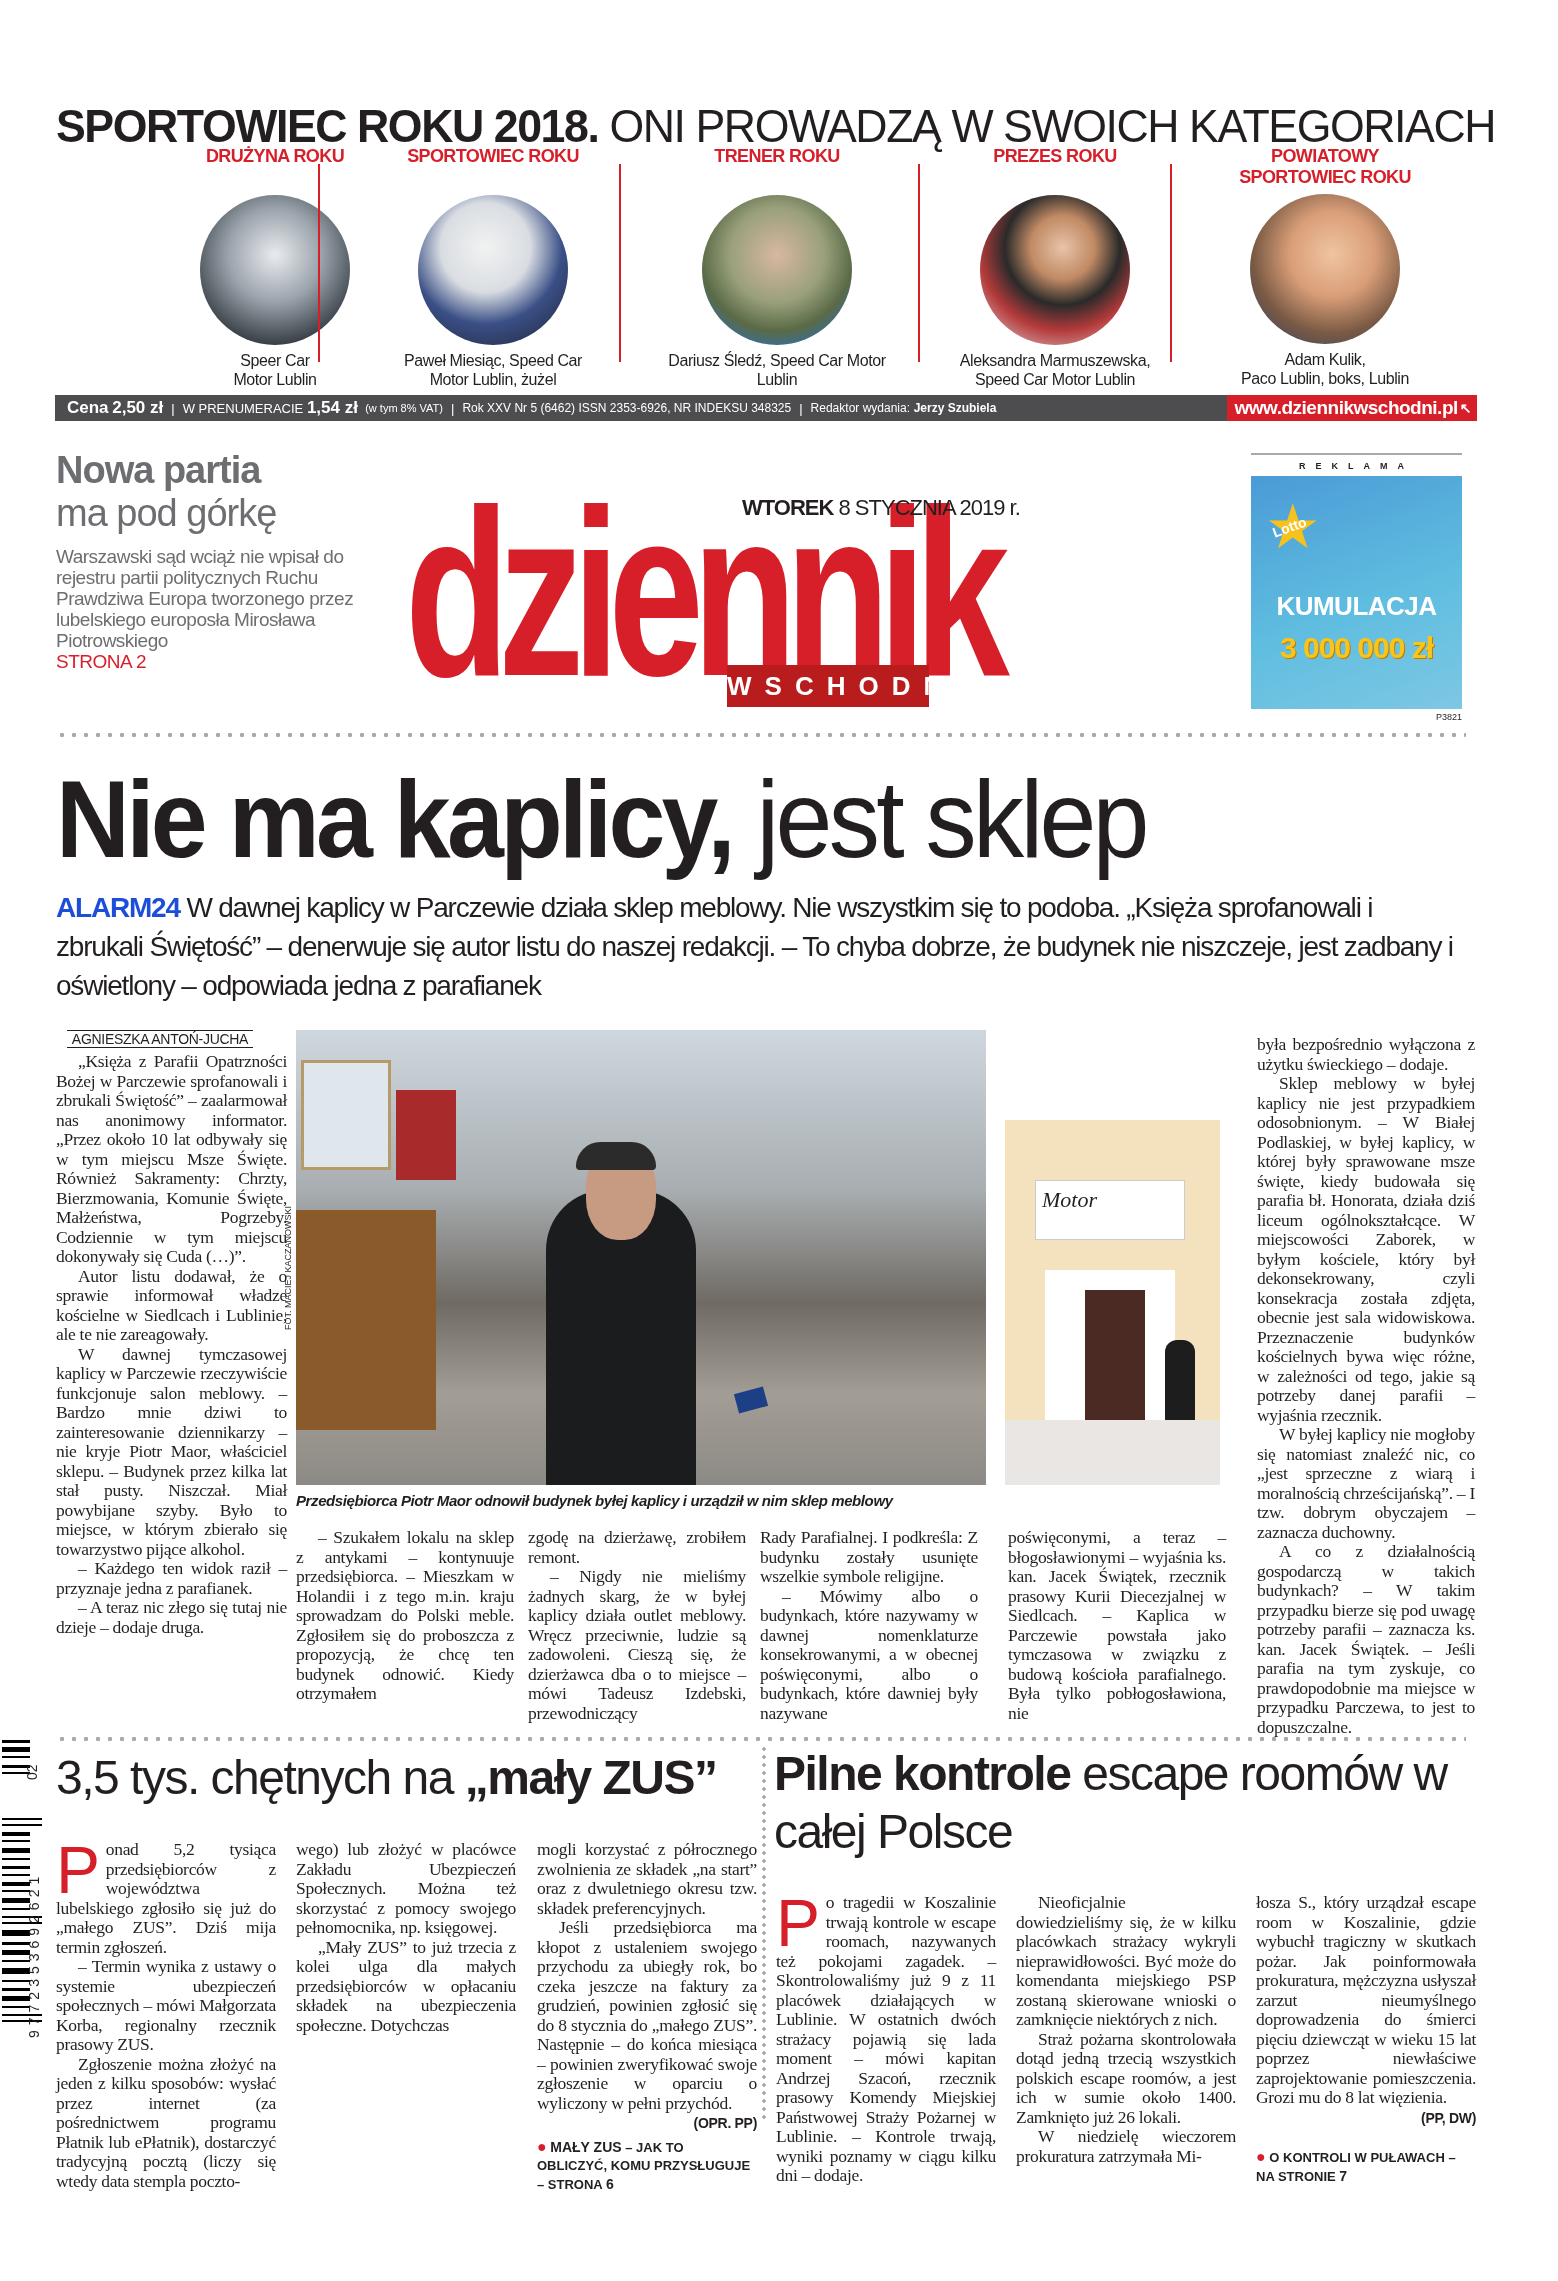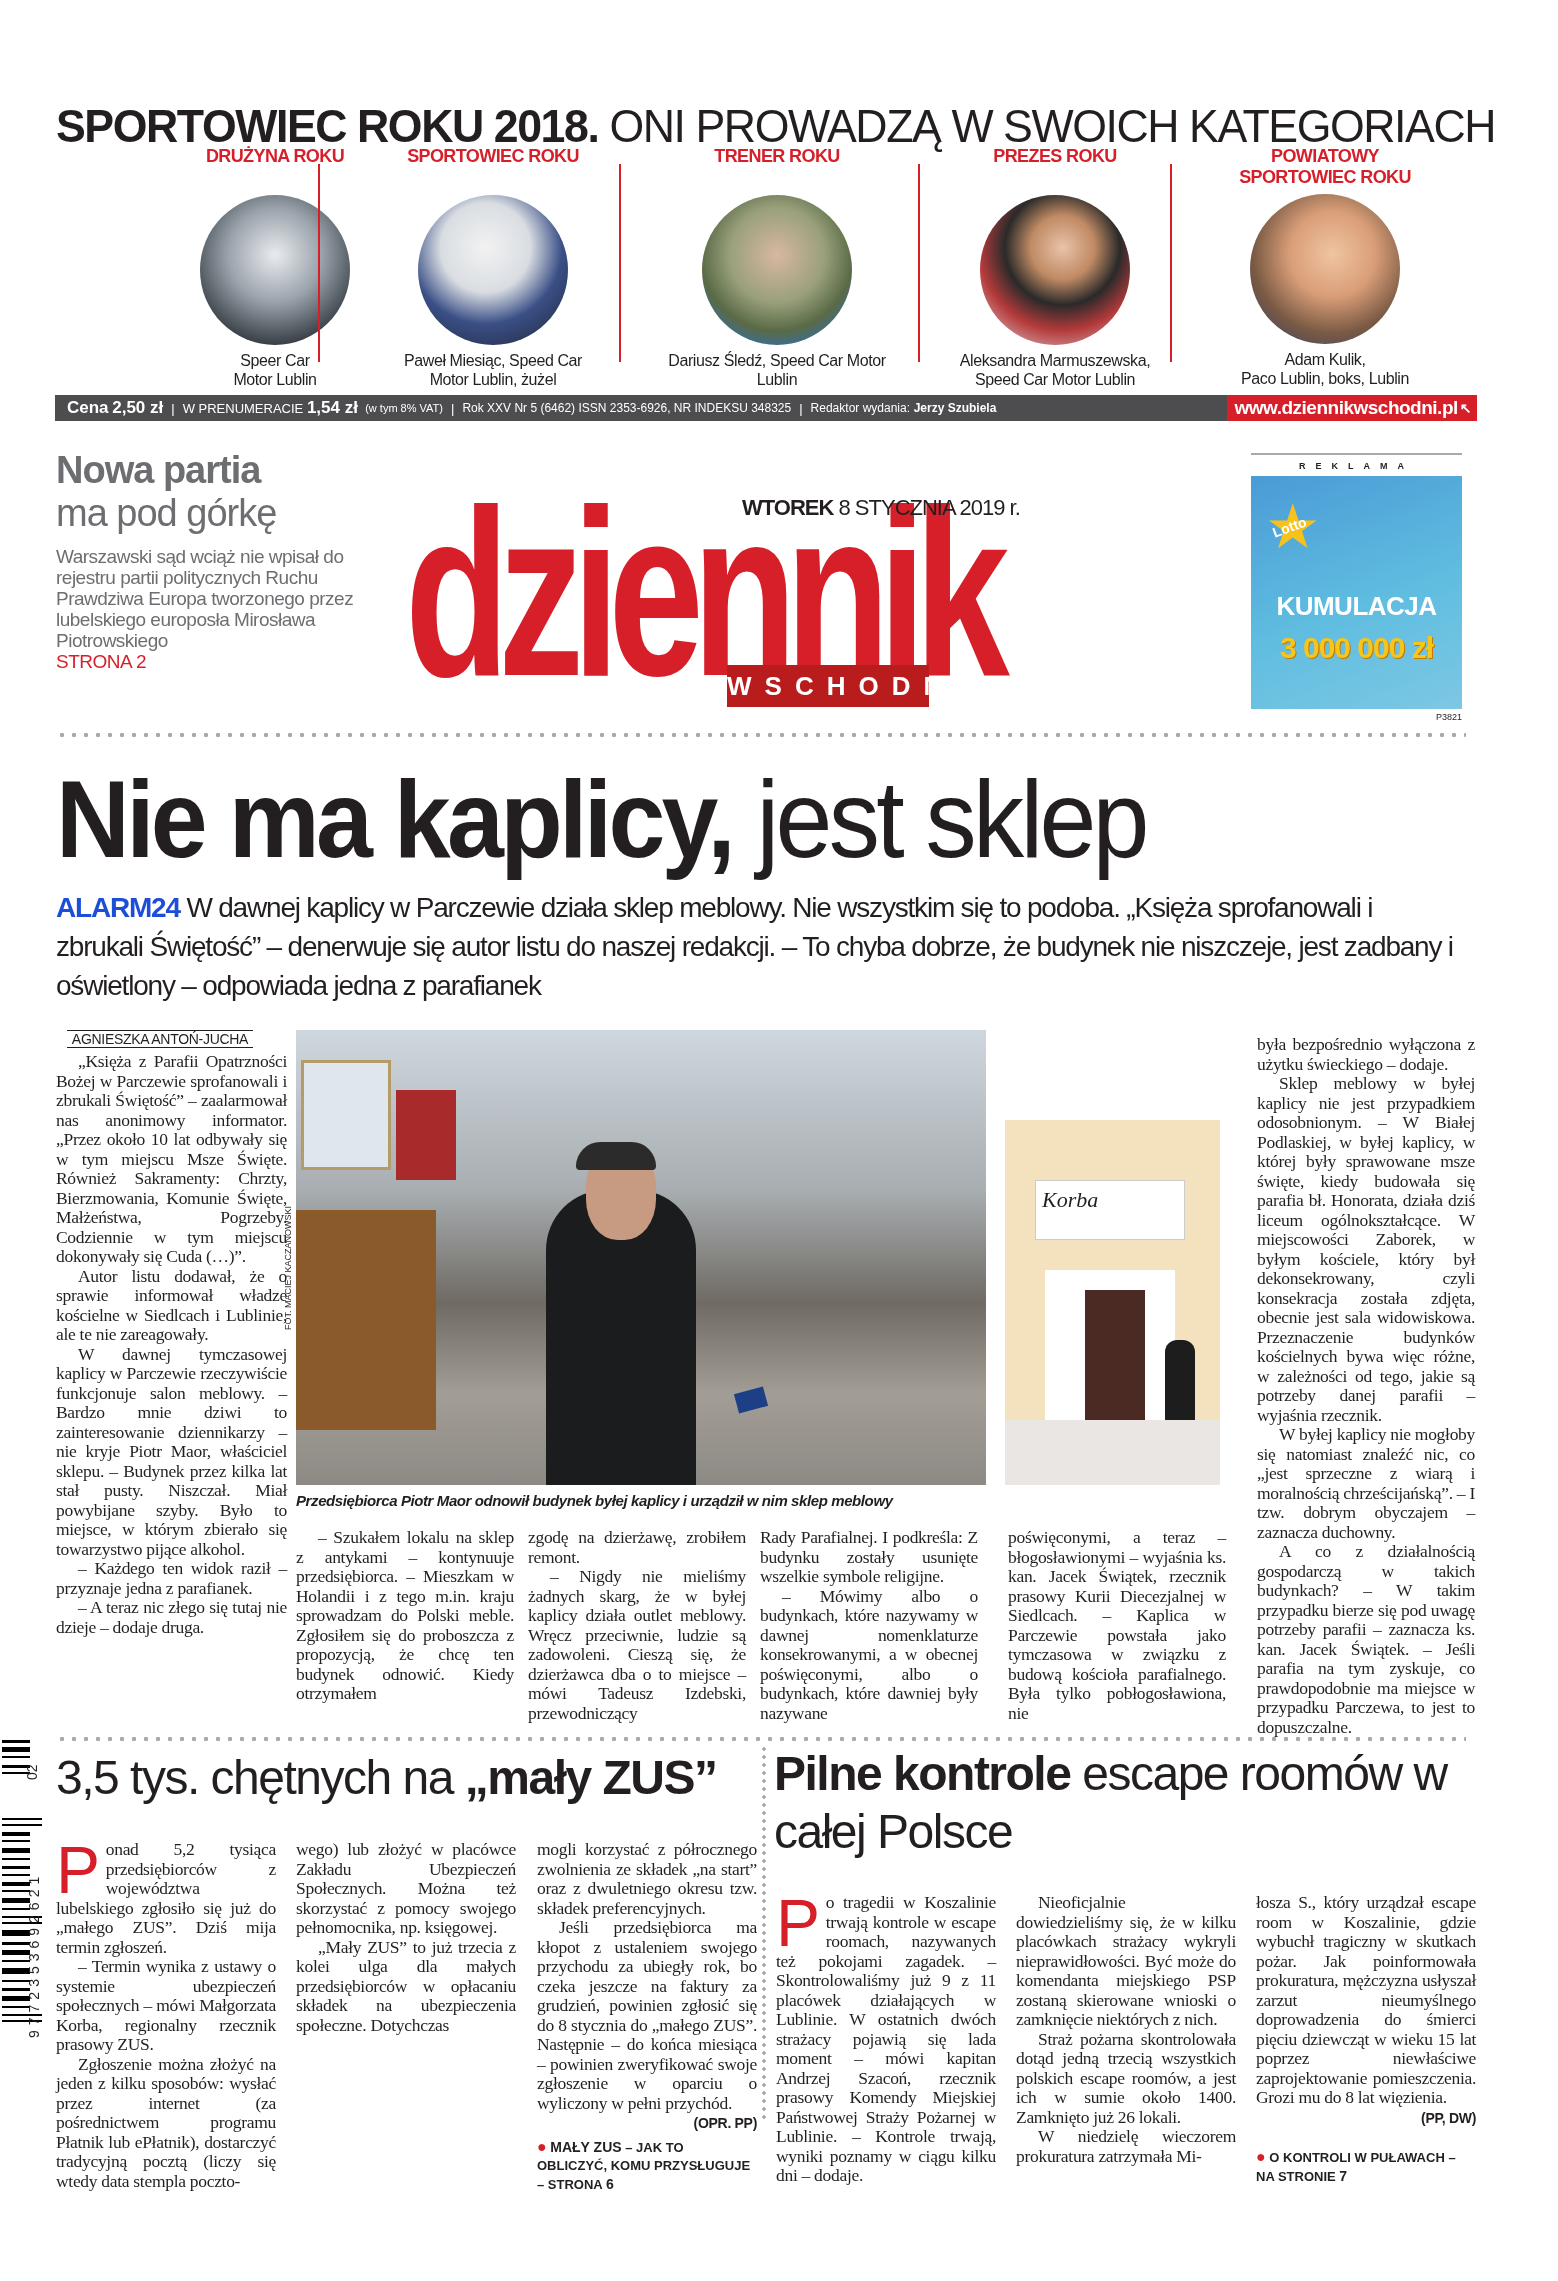--- a/index.html
+++ b/index.html
@@ -210,21 +210,21 @@
   <div style="position:absolute;left:0;top:180px;width:140px;height:220px;background:#8a5a2a;"></div>
   <div style="position:absolute;left:250px;top:160px;width:150px;height:300px;background:#1b1c1e;border-radius:60px 60px 0 0;"></div>
   <div style="position:absolute;left:290px;top:120px;width:70px;height:90px;background:#c79a82;border-radius:40% 40% 45% 45%;"></div>
   <div style="position:absolute;left:280px;top:112px;width:80px;height:28px;background:#2b2b2b;border-radius:40px 40px 6px 6px;"></div>
   <div style="position:absolute;left:440px;top:360px;width:30px;height:20px;background:#1c3f85;transform:rotate(-15deg);"></div>
 </div>
 <div id="photo-credit" class="abs">FOT. MACIEJ KACZANOWSKI</div>
 
 <div id="photo-side" class="abs">
   <div style="position:absolute;left:0;top:60px;width:215px;height:300px;background:#f3e2bd;"></div>
-  <div style="position:absolute;left:30px;top:120px;width:150px;height:60px;background:#fff;border:1px solid #ccc;font-family:'Liberation Serif',serif;font-style:italic;font-size:22px;padding:6px;">Korba</div>
+  <div style="position:absolute;left:30px;top:120px;width:150px;height:60px;background:#fff;border:1px solid #ccc;font-family:'Liberation Serif',serif;font-style:italic;font-size:22px;padding:6px;">Motor</div>
   <div style="position:absolute;left:40px;top:210px;width:130px;height:150px;background:#fff;"></div>
   <div style="position:absolute;left:80px;top:230px;width:60px;height:130px;background:#4a2a22;"></div>
   <div style="position:absolute;left:160px;top:280px;width:30px;height:100px;background:#1d1d1d;border-radius:12px 12px 2px 2px;"></div>
   <div style="position:absolute;left:0;top:360px;width:215px;height:65px;background:#e9e6e3;"></div>
 </div>
 
 <div id="photo-caption" class="abs cond">Przedsiębiorca Piotr Maor odnowił budynek byłej kaplicy i urządził w nim sklep meblowy</div>
 
 <div class="col serif" style="left:296px;top:1528px;width:218px;">
   <p>– Szukałem lokalu na sklep z antykami – kontynuuje przedsiębiorca. – Mieszkam w Holandii i z tego m.in. kraju sprowadzam do Polski meble. Zgłosiłem się do proboszcza z propozycją, że chcę ten budynek odnowić. Kiedy otrzymałem</p>

